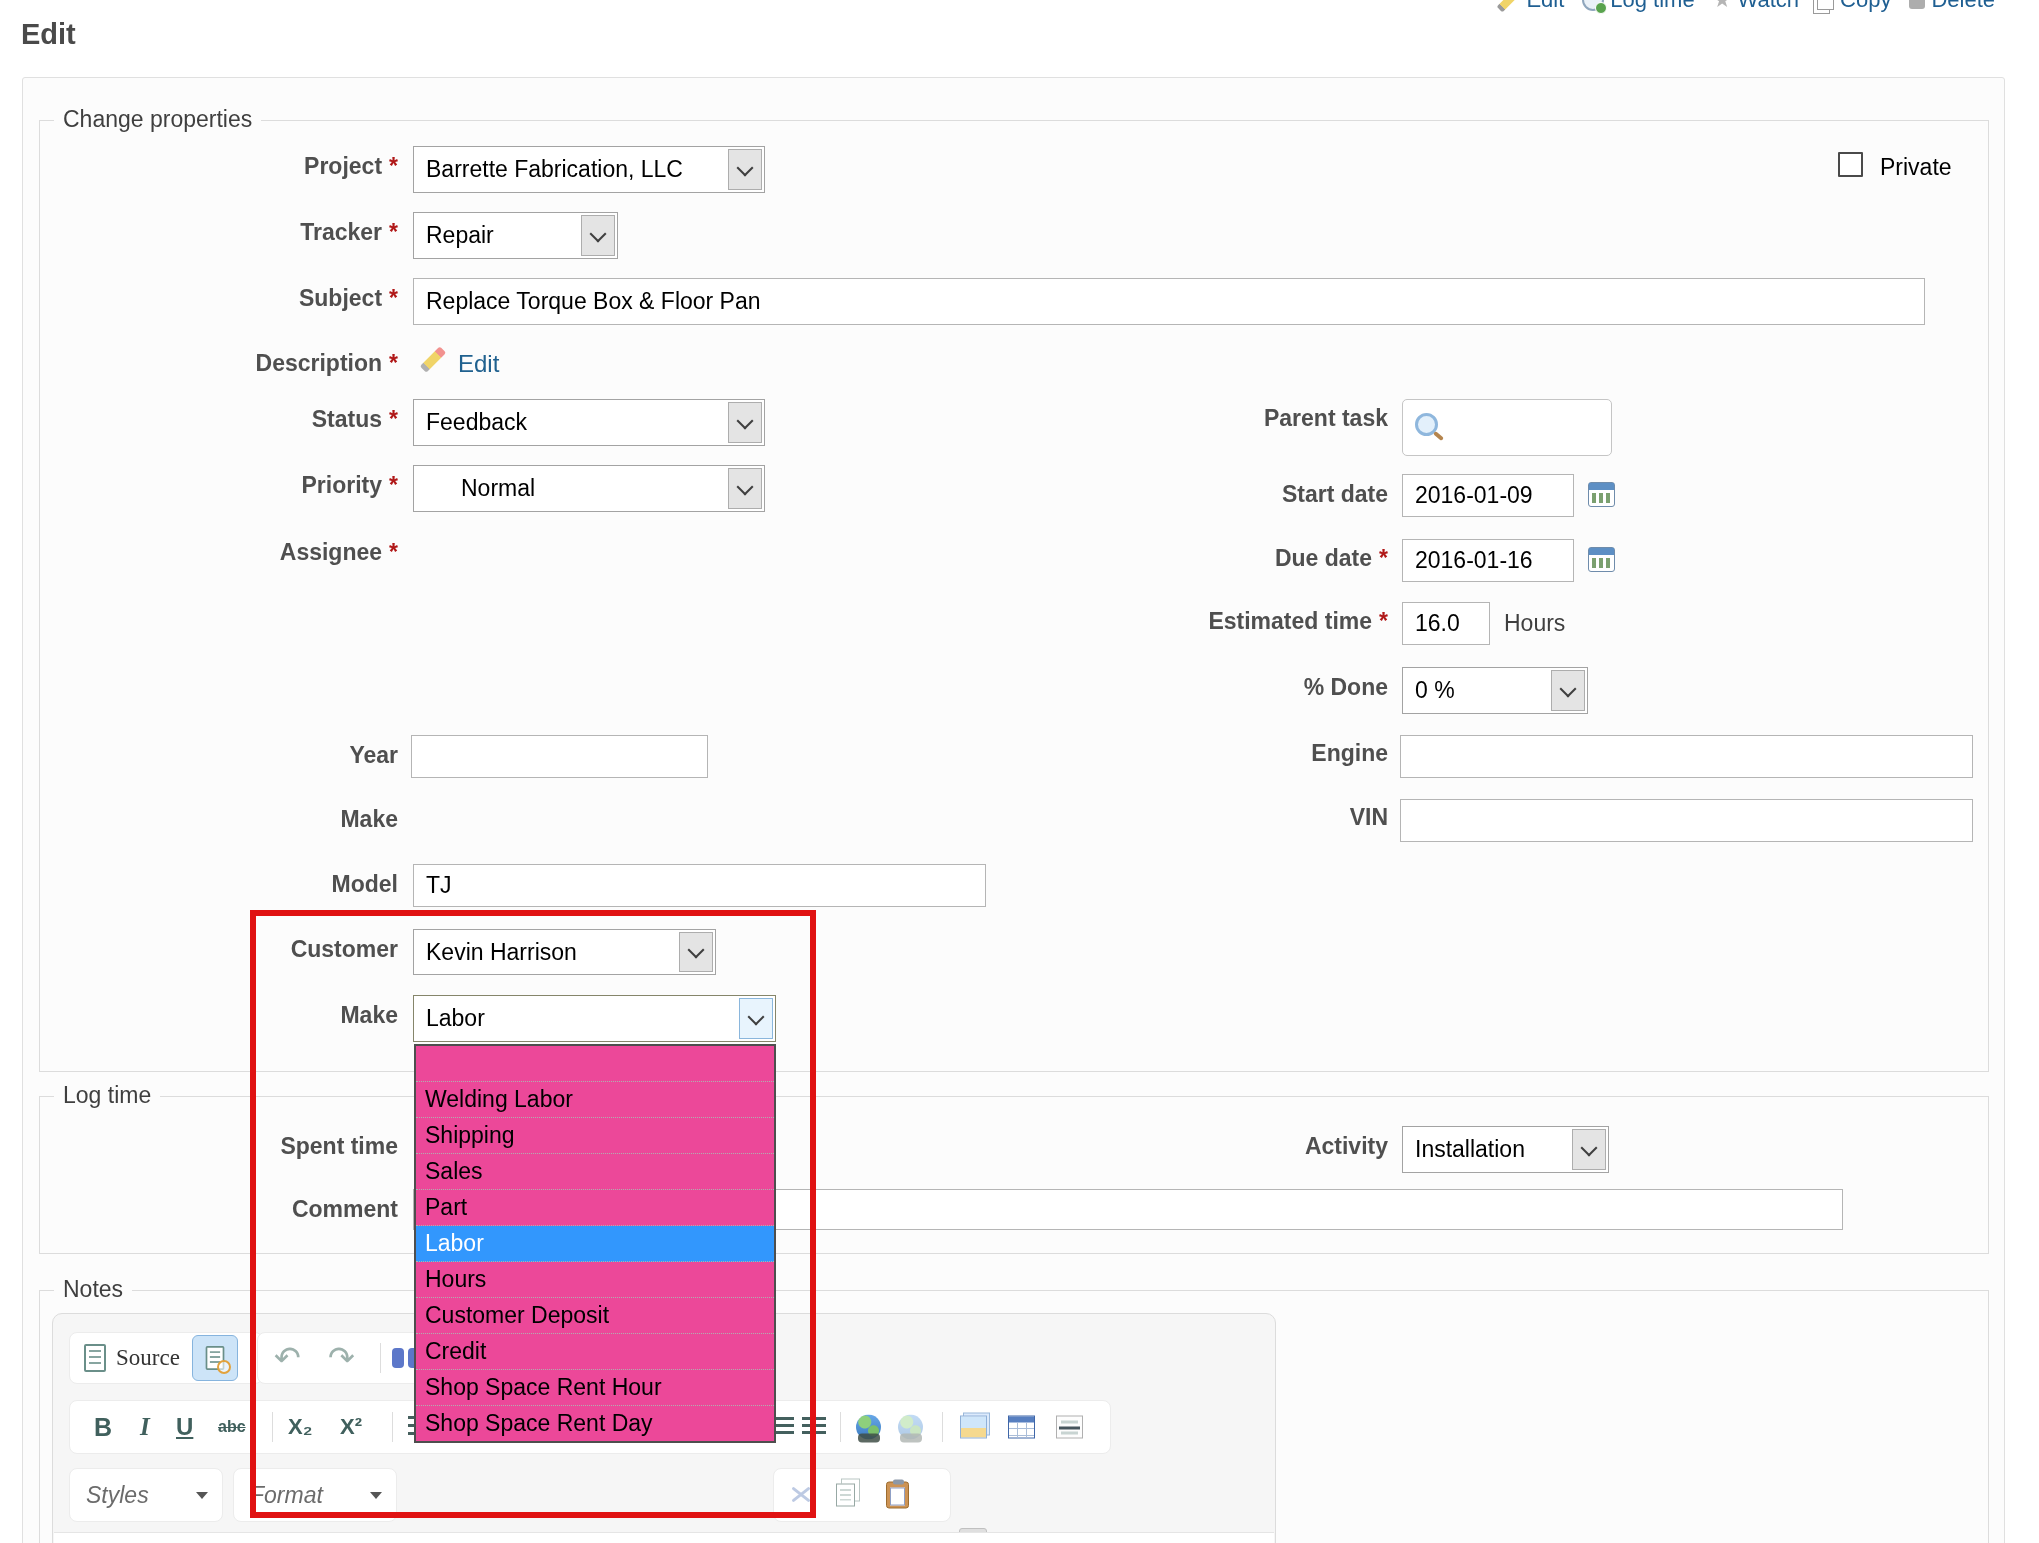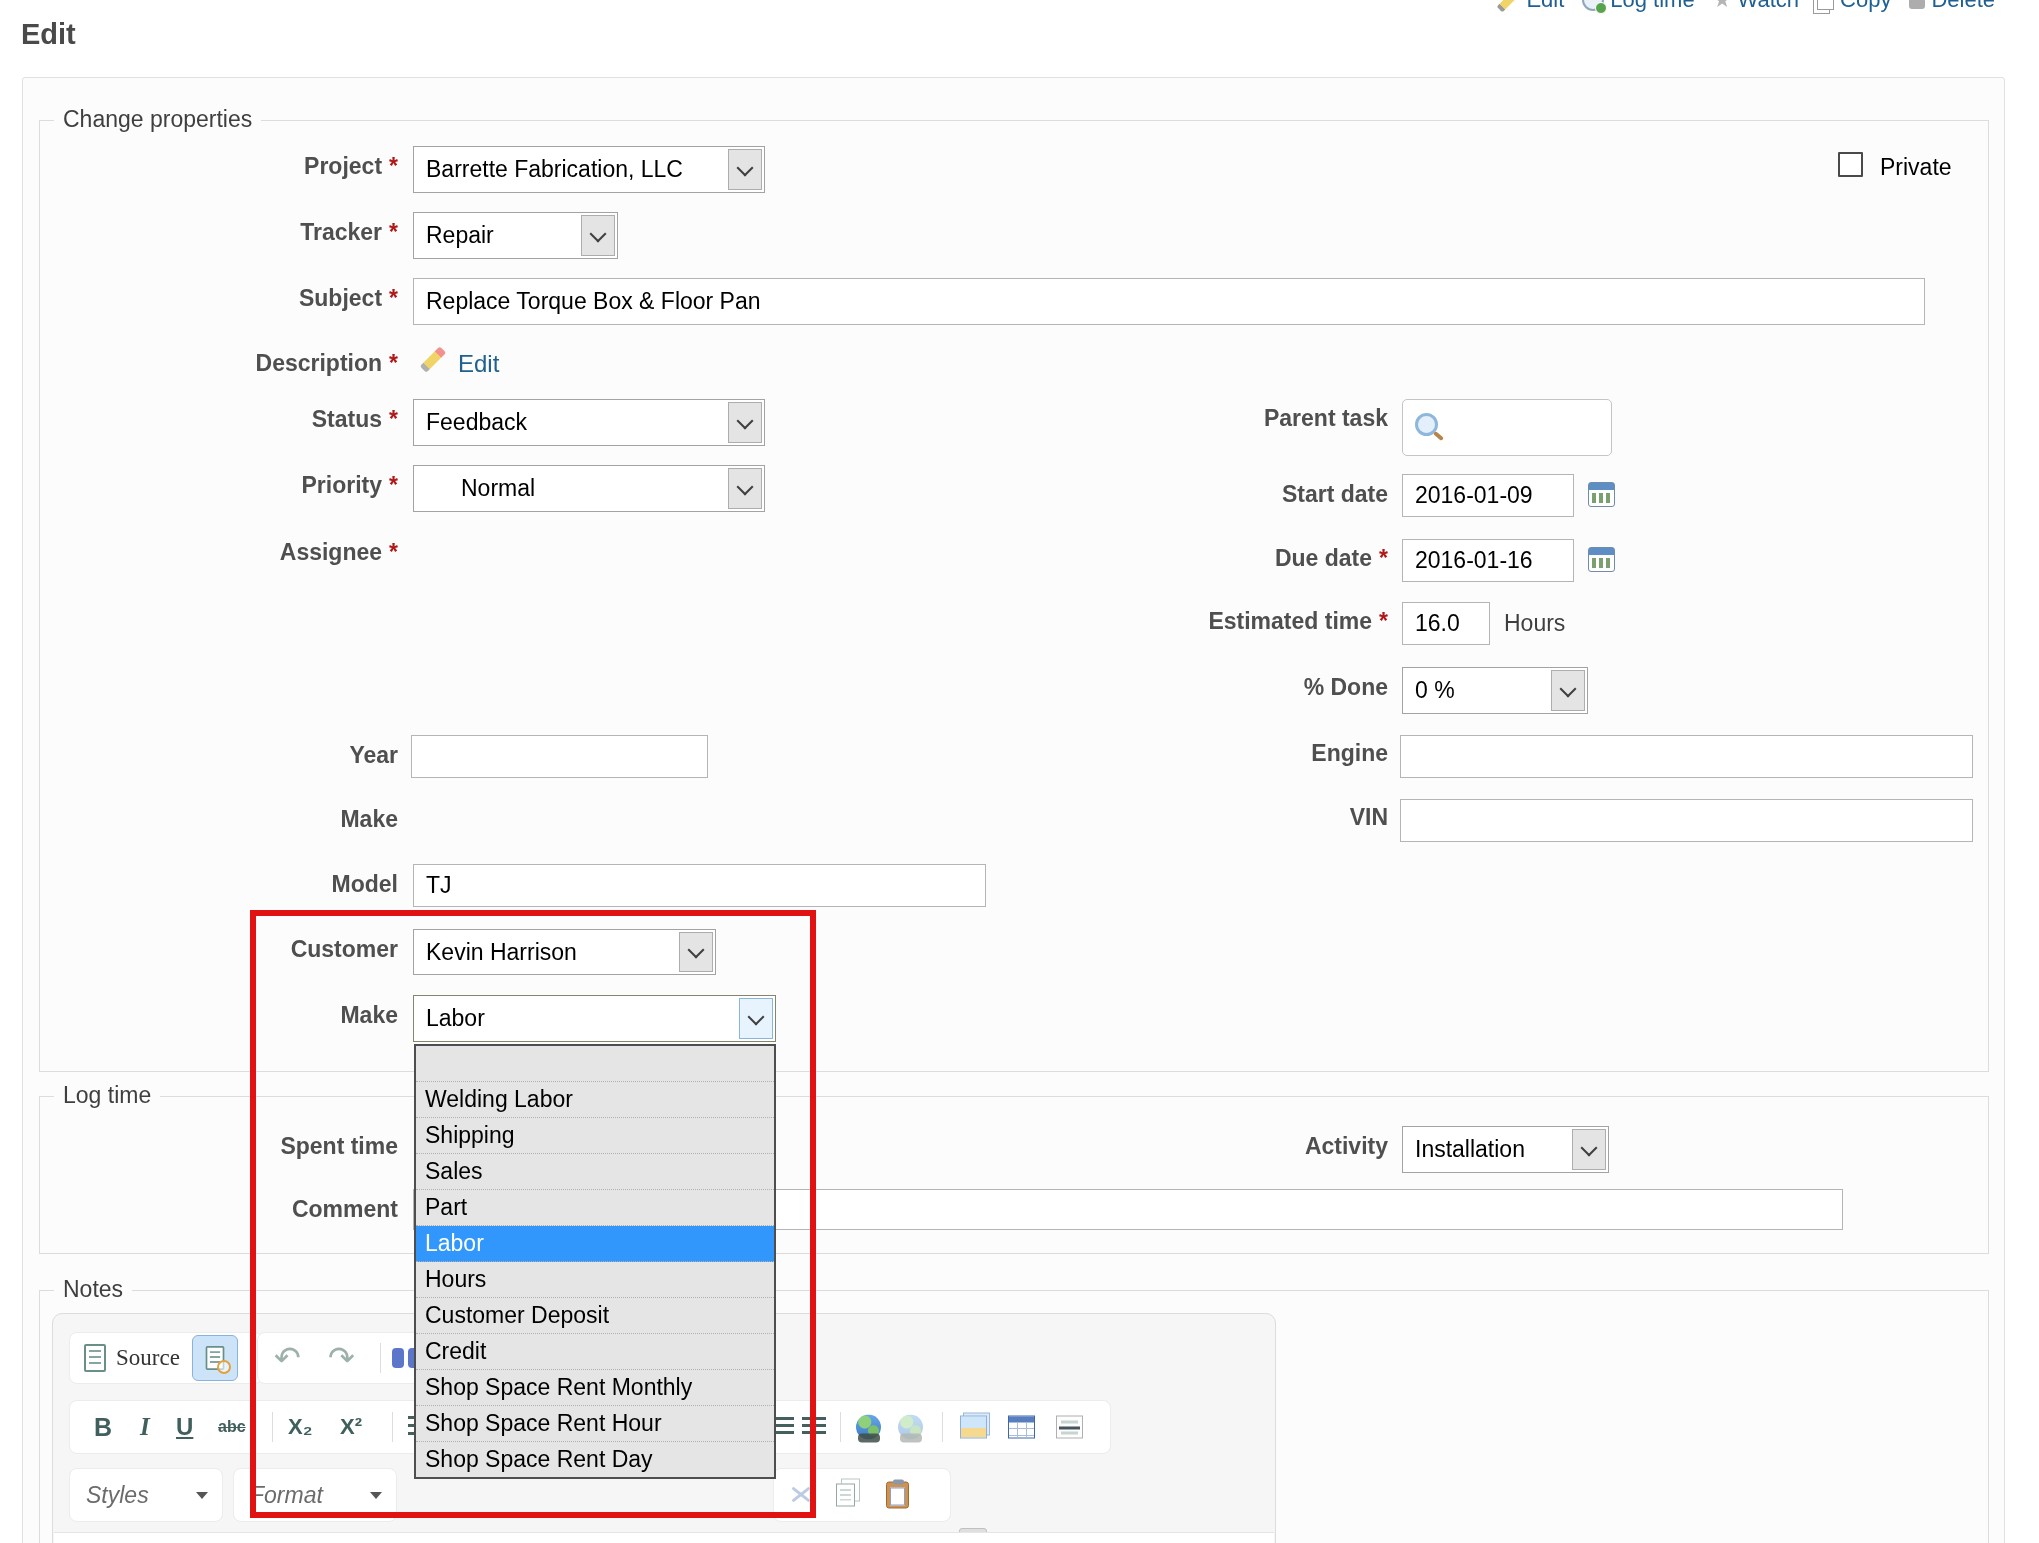--- a/index.html
+++ b/index.html
@@ -56,21 +56,21 @@
   .cal{position:absolute;width:27px;height:25px;border:1px solid #6f8cab;border-radius:3px;background:#fff;box-sizing:border-box;}
   .cal::before{content:"";position:absolute;top:0;left:0;right:0;height:7px;background:#5d8fc4;}
   .cal::after{content:"";position:absolute;left:3px;right:3px;top:10px;height:10px;
     background:repeating-linear-gradient(to right,#7ba06f 0 4px,#fff 4px 7px);}
 
   .unit{position:absolute;font-size:23px;color:#3f3f3f;}
   .cbox{position:absolute;left:1838px;top:152px;width:25px;height:25px;border:2px solid #4a4a4a;background:#fff;box-sizing:border-box;border-radius:1px;}
   .cboxlab{position:absolute;left:1880px;top:154px;font-size:23px;color:#000000;}
 
   
-  .dd{position:absolute;left:414px;top:1044px;width:362px;background:#e5e5e5;border:2px solid #4e4e4e;z-index:30;box-sizing:border-box;}
+  .dd{position:absolute;left:414px;top:1044px;width:362px;background:#ec4899;border:2px solid #4e4e4e;z-index:30;box-sizing:border-box;}
   .dd-opt{height:35px;line-height:35px;padding-left:9px;font-size:23px;color:#000;border-bottom:1px dotted #b0b0b0;
           white-space:nowrap;overflow:hidden;cursor:default;}
   .dd-opt:last-child{border-bottom:none;}
   .dd-opt.selected{background:#3297fd;color:#fff;}
 
   
   .redbox{position:absolute;left:250px;top:910px;width:566px;height:608px;border:6px solid #e01212;
           box-sizing:border-box;z-index:40;pointer-events:none;}
 
   
@@ -375,20 +375,19 @@
   <div class="dd">
     <div class="dd-opt"></div>
     <div class="dd-opt">Welding Labor</div>
     <div class="dd-opt">Shipping</div>
     <div class="dd-opt">Sales</div>
     <div class="dd-opt">Part</div>
     <div class="dd-opt selected">Labor</div>
     <div class="dd-opt">Hours</div>
     <div class="dd-opt">Customer Deposit</div>
     <div class="dd-opt">Credit</div>
-    <div class="dd-opt">Shop Space Rent Monthly</div>
     <div class="dd-opt">Shop Space Rent Hour</div>
     <div class="dd-opt">Shop Space Rent Day</div>
   </div>
 
   <div class="redbox"></div>
 
 </div>
 
 </body></html>

